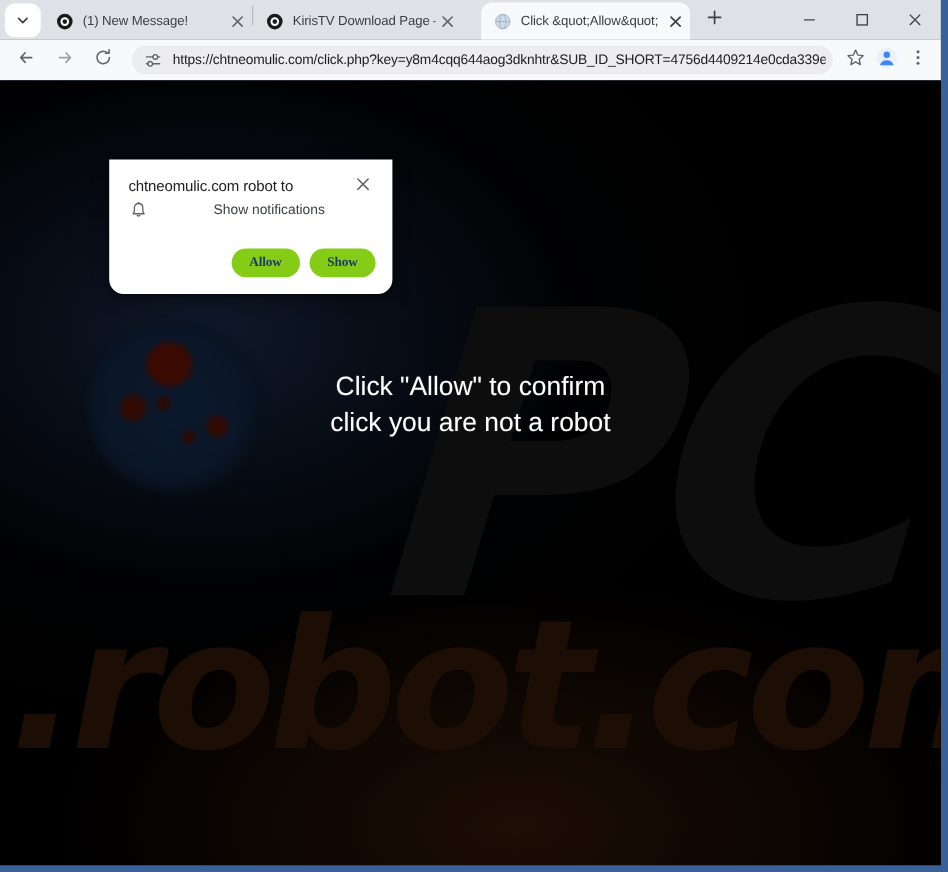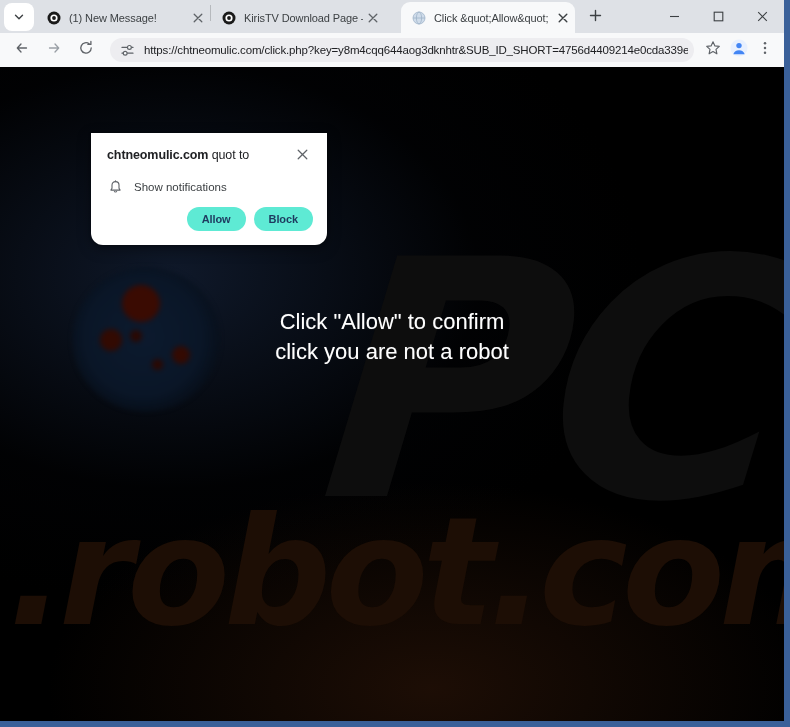--- a/index.html
+++ b/index.html
@@ -261,60 +261,61 @@
     display: flex;
     align-items: flex-start;
     justify-content: space-between;
   }
   #bubble-title {
     font-size: 12.5px;
     color: #202124;
     line-height: 17px;
     letter-spacing: -0.1px;
   }
-  #bubble-title b { font-weight: 700; }
+  #bubble-title b { font-weight: 400; }
   #bubble-close {
     width: 18px; height: 18px;
     display: flex; align-items: center; justify-content: center;
     cursor: pointer;
     margin-top: -1px;
     flex: 0 0 auto;
   }
   #bubble-permission-row {
     display: flex;
     align-items: center;
-    margin-top: 15px;
+    margin-top: 3px;
+    gap: 44px;
   }
   #bell-icon {
     width: 16px; height: 16px;
     margin-right: 11px;
     flex: 0 0 auto;
     display: flex; align-items: center; justify-content: center;
   }
   #permission-label {
     font-size: 11.5px;
     color: #3c4043;
     line-height: 15px;
   }
   #bubble-actions {
     position: absolute;
     right: 14px; bottom: 14px;
     display: flex;
     gap: 8px;
   }
   .bubble-btn {
-    background: #5eead4;
+    background: #84cc16;
     color: #1e3a5f;
     border: none;
     border-radius: 13px;
     height: 24px;
     padding: 0 15px;
     font-size: 11px;
     font-weight: 700;
-    font-family: Liberation Sans, sans-serif;
+    font-family: Liberation Serif, serif;
     cursor: pointer;
     letter-spacing: -0.1px;
   }
 </style>
 </head>
 <body>
 
 <div id="window-frame">
 
   <div id="tab-strip">
@@ -489,21 +490,21 @@
       <span class="disc-dot" style="left:80px; top:92px; width:11px; height:11px; background:#2b0802;"></span>
     </div>
 
     <div id="main-message">
       <span class="line">Click "Allow" to confirm</span>
       <span class="line">click you are not a robot</span>
     </div>
 
     <div id="permission-bubble">
       <div id="bubble-header">
-        <div id="bubble-title"><b>chtneomulic.com</b><span> quot to</span></div>
+        <div id="bubble-title"><b>chtneomulic.com</b><span> robot to</span></div>
         <div id="bubble-close">
           <span>
             <svg width="11" height="11" viewBox="0 0 11 11">
               <path d="M1.2 1.2 L9.8 9.8 M9.8 1.2 L1.2 9.8" stroke="#5f6368" stroke-width="1.25" stroke-linecap="round"></path>
             </svg>
           </span>
         </div>
       </div>
 
       <div id="bubble-permission-row">
@@ -512,18 +513,18 @@
             <path d="M7.5 1.6 C5.3 1.6 4.0 3.1 4.0 5.1 V8.2 L2.9 10.1 H12.1 L11.0 8.2 V5.1 C11.0 3.1 9.7 1.6 7.5 1.6 Z" fill="none" stroke="#5f6368" stroke-width="1.1" stroke-linejoin="round"></path>
             <path d="M6.2 11.1 A1.4 1.4 0 0 0 8.8 11.1" fill="none" stroke="#5f6368" stroke-width="1.1"></path>
             <path d="M7.5 1.6 V0.8" stroke="#5f6368" stroke-width="1.1" stroke-linecap="round"></path>
           </svg>
         </span>
         <span id="permission-label">Show notifications</span>
       </div>
 
       <div id="bubble-actions">
         <button class="bubble-btn">Allow</button>
-        <button class="bubble-btn">Block</button>
+        <button class="bubble-btn">Show</button>
       </div>
     </div>
 
   </div>
 </div>
 
 </body></html>

